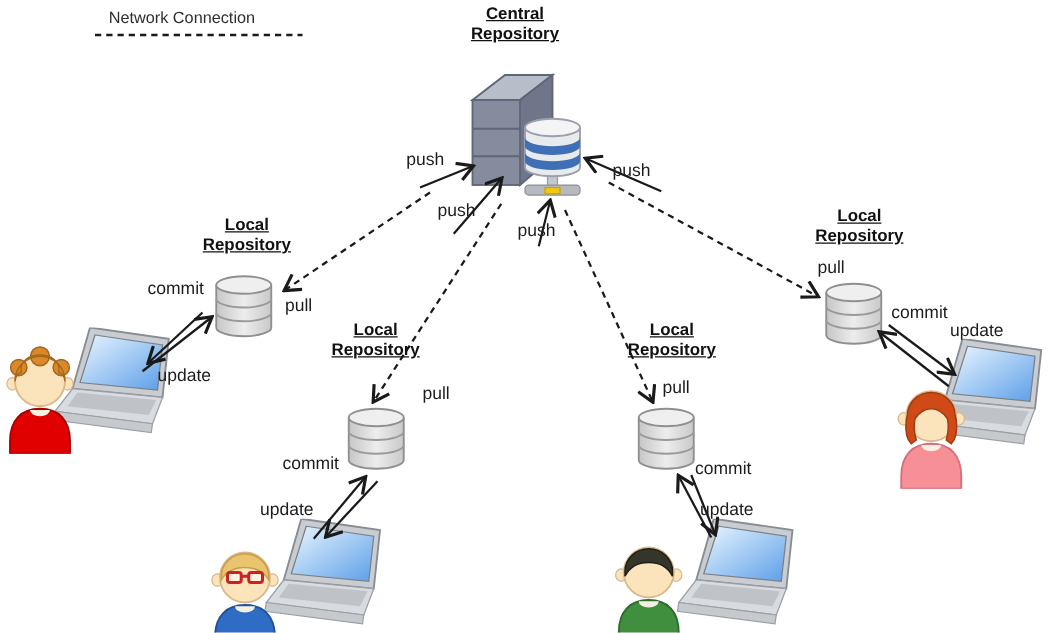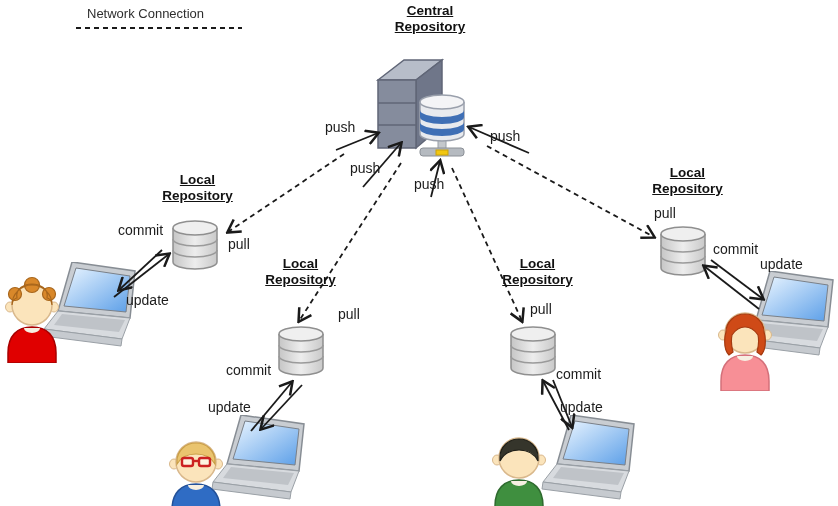--- a/index.html
+++ b/index.html
@@ -59,21 +59,21 @@
 
     <line x1="569" y1="430" x2="543" y2="381" stroke="#1a1a1a" stroke-width="1.8" marker-end="url(#ah)"></line>
     <line x1="553" y1="380" x2="572" y2="427" stroke="#1a1a1a" stroke-width="1.8" marker-end="url(#ah)"></line>
 
     <line x1="759" y1="309" x2="704" y2="266" stroke="#1a1a1a" stroke-width="1.8" marker-end="url(#ah)"></line>
     <line x1="711" y1="260" x2="763" y2="299" stroke="#1a1a1a" stroke-width="1.8" marker-end="url(#ah)"></line>
   </svg>
 
   <div class="legend-label">Network Connection</div>
 
-  <div class="node-title" style="left:370px;top:3px;width:120px">
+  <div class="node-title" style="left:352px;top:3px;width:120px">
     <span class="tline">Central</span>
     <span class="tline">Repository</span>
   </div>
   <svg class="icon" style="left:370px;top:58px" width="100" height="105" viewBox="0 0 100 105">
     <polygon points="8,22 34,2 72,2 46,22" fill="#b7bdc9" stroke="#606677" stroke-width="1.5"></polygon>
     <polygon points="46,22 72,2 72,68 46,90" fill="#6f7689" stroke="#606677" stroke-width="1.5"></polygon>
     <rect x="8" y="22" width="38" height="68" fill="#858c9d" stroke="#606677" stroke-width="1.5"></rect>
     <line x1="8" y1="45" x2="46" y2="45" stroke="#606677" stroke-width="1.5"></line>
     <line x1="8" y1="67" x2="46" y2="67" stroke="#606677" stroke-width="1.5"></line>
     <rect x="68" y="81" width="8" height="10" fill="#c4c8cc" stroke="#989ea6"></rect>

